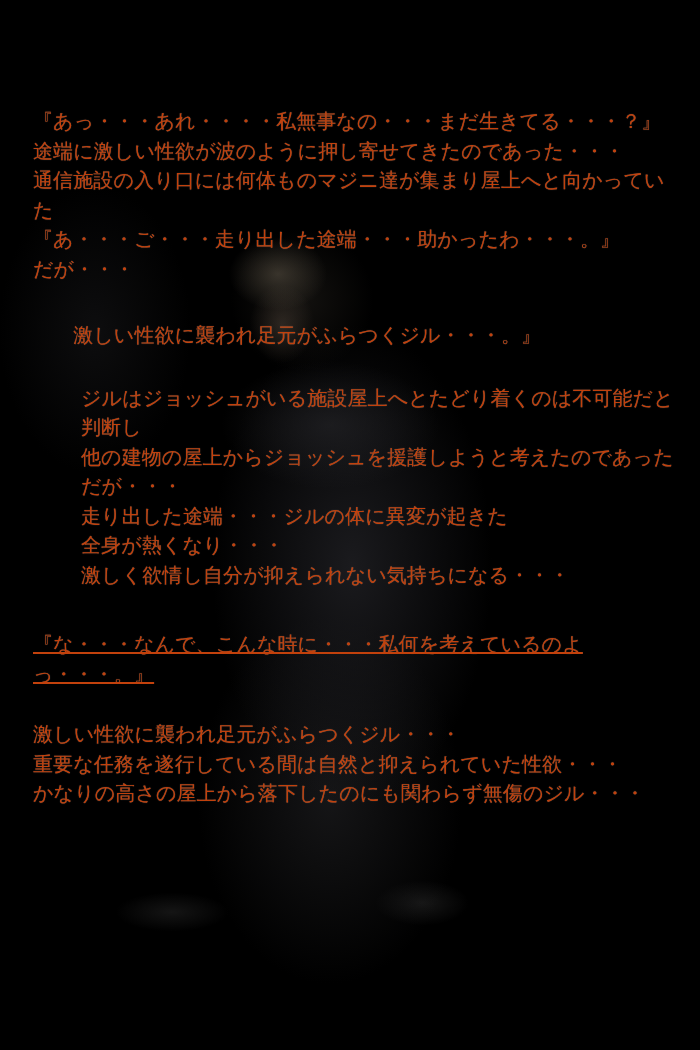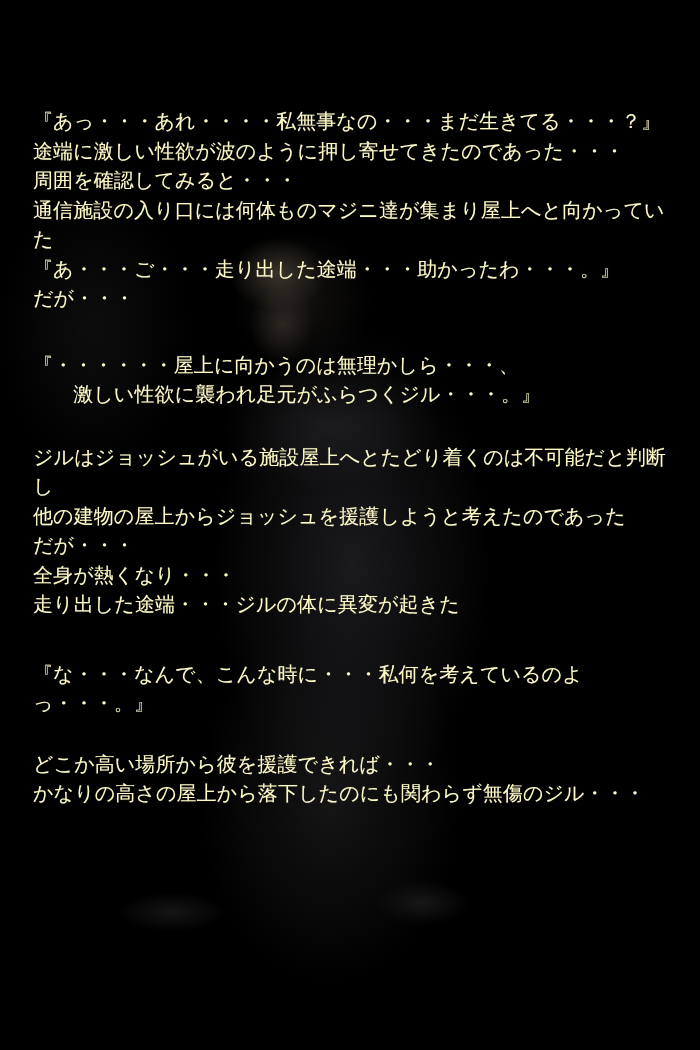--- a/index.html
+++ b/index.html
@@ -37,54 +37,54 @@
     top: 107px;
     width: 650px;
     font-size: 20px;
     line-height: 29.5px;
     letter-spacing: 0.1px;
     color: #f4f4f4;
     text-shadow: 0 0 1px rgba(255,255,255,0.35);
   }
   .story-paragraph { margin: 0; }
   .story-paragraph:nth-child(2) { margin-top: 37px; }
-  .story-paragraph:nth-child(3) { margin-top: 33px; }
-  .story-paragraph:nth-child(4) { margin-top: 40px; }
+  .story-paragraph:nth-child(3) { margin-top: 33px; margin-left: 48px; }
+  .story-paragraph:nth-child(4) { margin-top: 40px; text-decoration: underline; }
   .story-paragraph:nth-child(5) { margin-top: 31px; }
   .story-line {
     white-space: pre-wrap;
     min-height: 29.5px;
   }
 </style>
 </head>
 <body>
 
 <div class="page">
   <div class="bg-figure"></div>
-  <div class="story" style="color: #fef9c3;">
+  <div class="story" style="color: #c2410c;">
       <div class="story-paragraph">
         <div class="story-line">『あっ・・・あれ・・・・私無事なの・・・まだ生きてる・・・？』</div>
         <div class="story-line">途端に激しい性欲が波のように押し寄せてきたのであった・・・</div>
-        <div class="story-line">周囲を確認してみると・・・</div>
         <div class="story-line">通信施設の入り口には何体ものマジニ達が集まり屋上へと向かっていた</div>
         <div class="story-line">『あ・・・ご・・・走り出した途端・・・助かったわ・・・。』</div>
         <div class="story-line">だが・・・</div>
       </div>
       <div class="story-paragraph">
-        <div class="story-line">『・・・・・・屋上に向かうのは無理かしら・・・、</div>
         <div class="story-line">　　激しい性欲に襲われ足元がふらつくジル・・・。』</div>
       </div>
       <div class="story-paragraph">
         <div class="story-line">ジルはジョッシュがいる施設屋上へとたどり着くのは不可能だと判断し</div>
         <div class="story-line">他の建物の屋上からジョッシュを援護しようと考えたのであった</div>
         <div class="story-line">だが・・・</div>
+        <div class="story-line">走り出した途端・・・ジルの体に異変が起きた</div>
         <div class="story-line">全身が熱くなり・・・</div>
-        <div class="story-line">走り出した途端・・・ジルの体に異変が起きた</div>
+        <div class="story-line">激しく欲情し自分が抑えられない気持ちになる・・・</div>
       </div>
       <div class="story-paragraph">
         <div class="story-line">『な・・・なんで、こんな時に・・・私何を考えているのよっ・・・。』</div>
       </div>
       <div class="story-paragraph">
-        <div class="story-line">どこか高い場所から彼を援護できれば・・・</div>
+        <div class="story-line">激しい性欲に襲われ足元がふらつくジル・・・</div>
+        <div class="story-line">重要な任務を遂行している間は自然と抑えられていた性欲・・・</div>
         <div class="story-line">かなりの高さの屋上から落下したのにも関わらず無傷のジル・・・</div>
       </div>
     </div>
 </div>
 
 </body></html>

